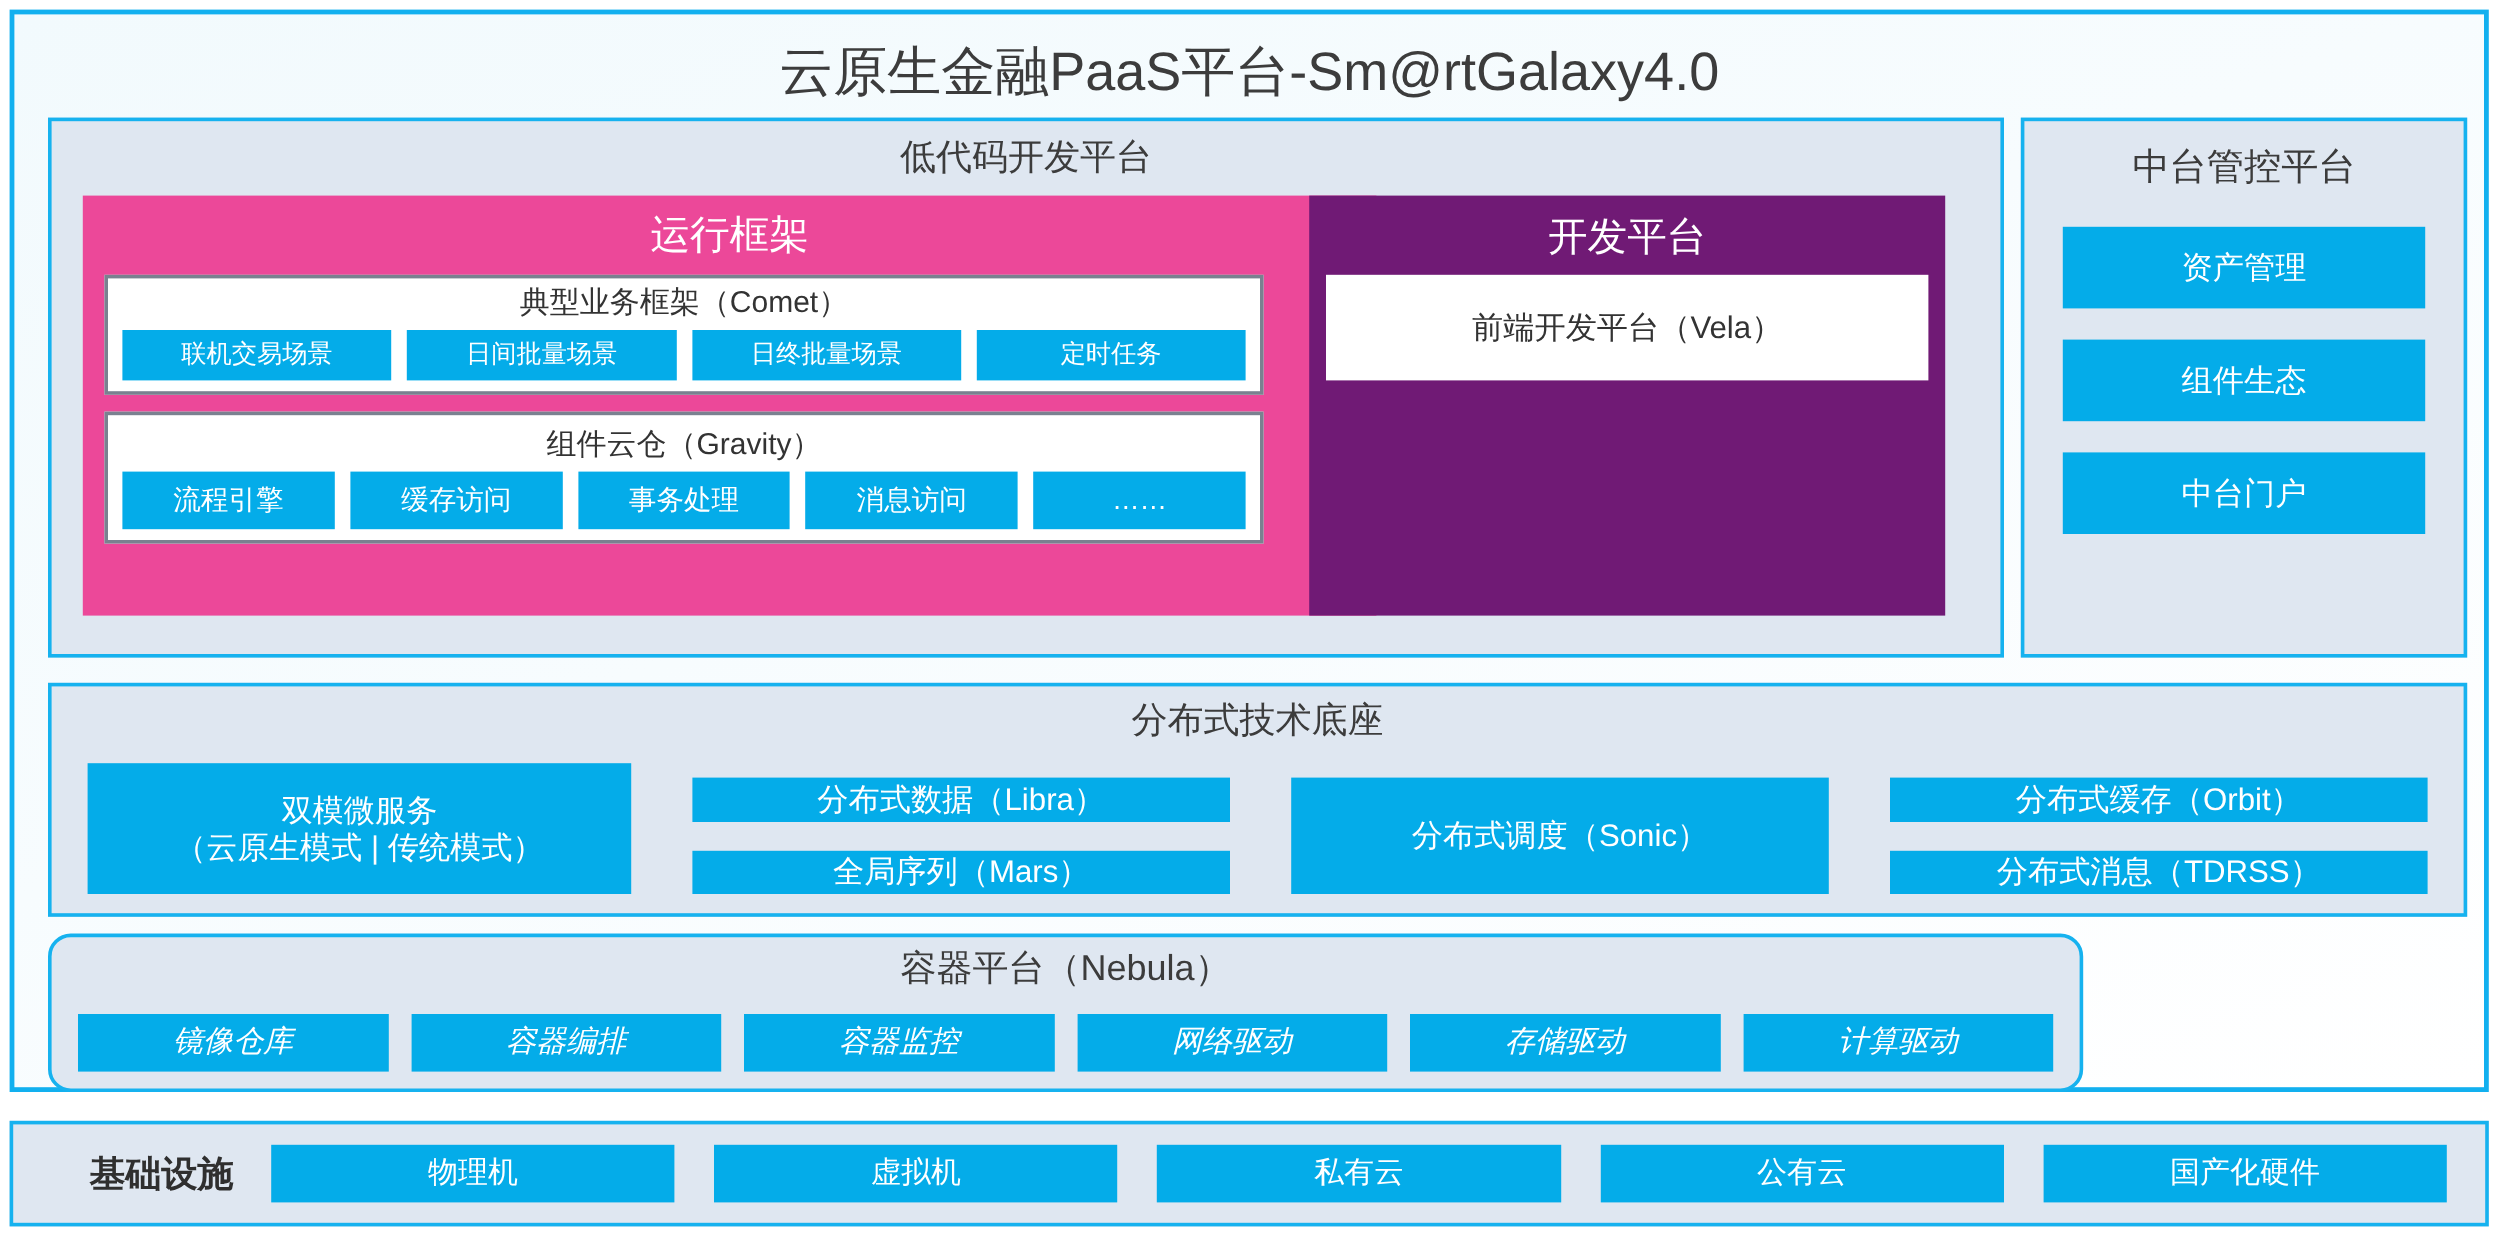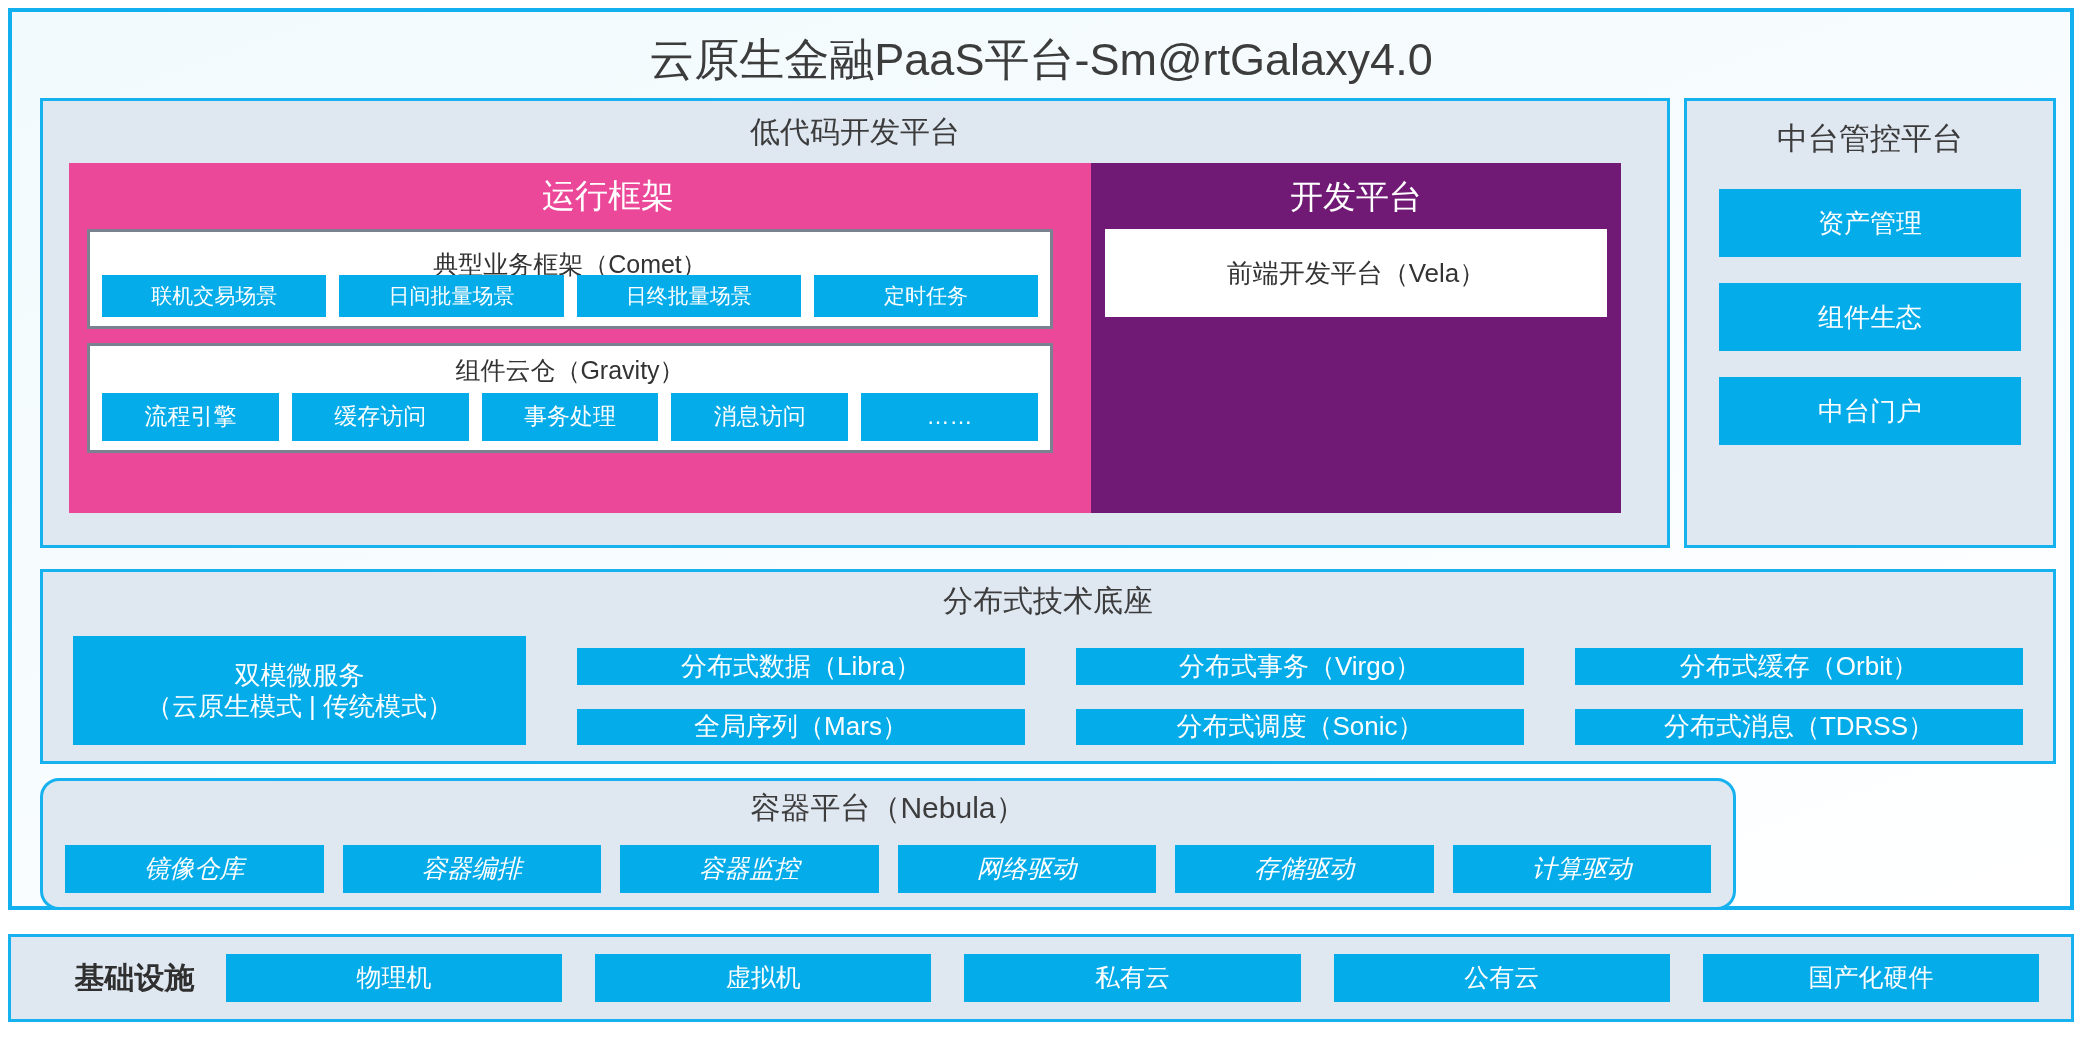--- a/index.html
+++ b/index.html
@@ -81,21 +81,21 @@
   
   #runtime{
     position:absolute;left:26px;top:62px;width:1078px;height:350px;
     background:#ec4899;
   }
   #runtime .blue-head{padding-top:16px;}
 
   #comet{
     position:absolute;left:18px;top:66px;width:966px;height:100px;
   }
-  #comet .sub-title{padding-top:20px;}
+  #comet .sub-title{padding-top:8px;}
   .chiprow{
     position:absolute;left:12px;right:12px;bottom:9px;
     display:flex;gap:13px;
   }
   .chiprow .blue{flex:1;height:42px;font-size:21px;}
 
   #gravity{
     position:absolute;left:18px;top:180px;width:966px;height:110px;
   }
   #gravity .sub-title{padding-top:12px;}
@@ -234,21 +234,20 @@
             <span>（云原生模式 | 传统模式）</span>
           </div>
         </div>
 
         <div class="db-col">
           <div class="blue">分布式数据（Libra）</div>
           <div class="blue">全局序列（Mars）</div>
         </div>
 
         <div class="db-col">
-          <div class="blue">分布式事务（Virgo）</div>
           <div class="blue">分布式调度（Sonic）</div>
         </div>
 
         <div class="db-col">
           <div class="blue">分布式缓存（Orbit）</div>
           <div class="blue">分布式消息（TDRSS）</div>
         </div>
       </div>
     </div>
 

